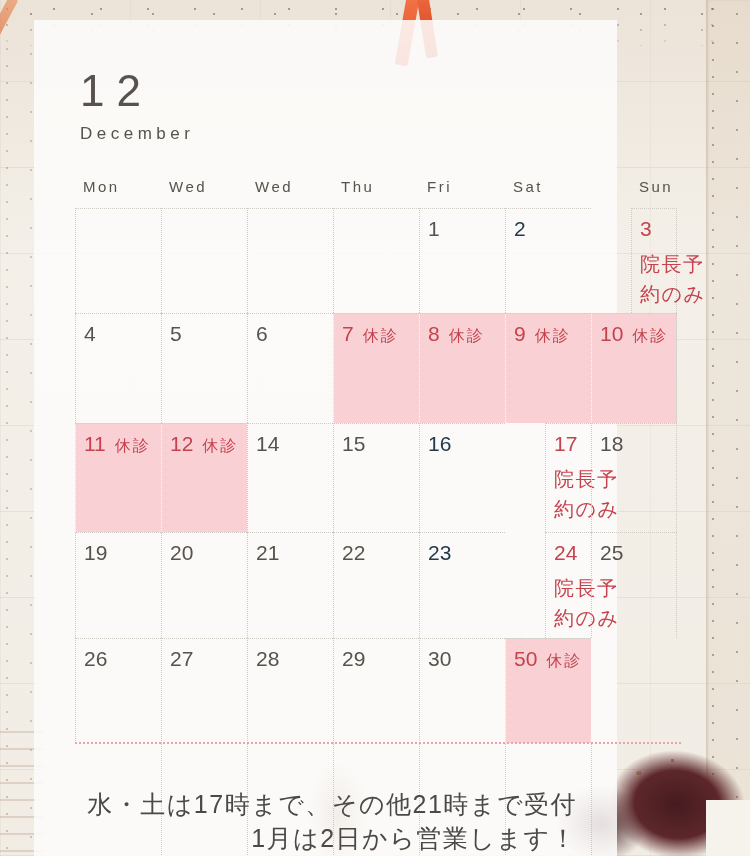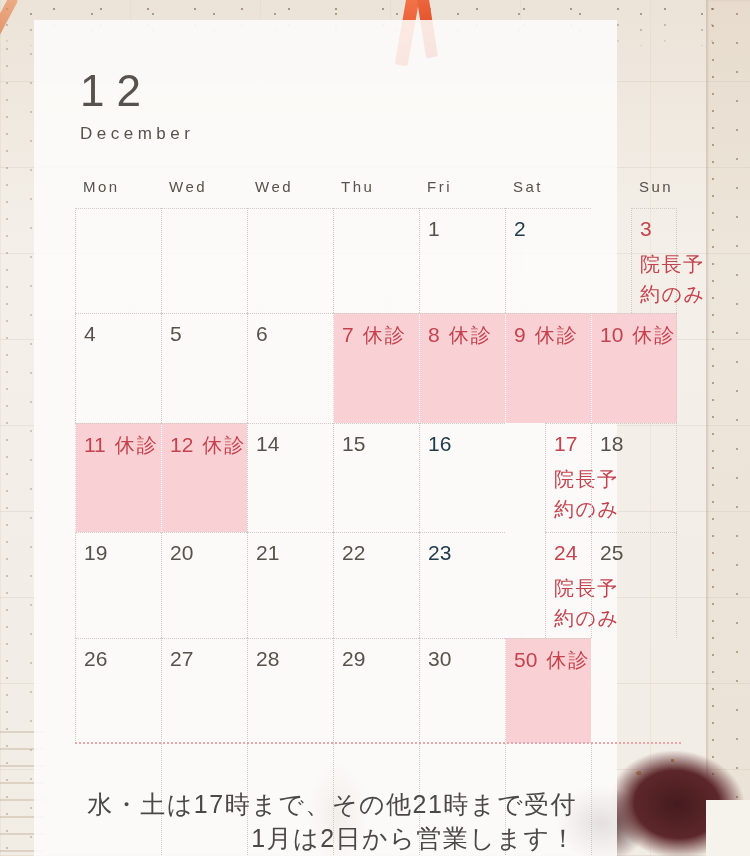--- a/index.html
+++ b/index.html
@@ -80,21 +80,21 @@
     border-top:1px dotted var(--grid-line);
     border-left:1px dotted var(--grid-line);
     padding:8px 2px 0 8px;
     font-size:21px;color:var(--text-brown);
   }
   .cell:nth-child(7n){border-right:1px dotted var(--grid-line);}
   .cell.closed{background:var(--highlight-pink);border-left-color:rgba(255,255,255,.9);color:var(--accent-red);}
   .d-sat{color:var(--saturday-navy);}
   .d-sun{color:var(--accent-red);margin-left:40px;}
   .date-line{display:flex;gap:9px;align-items:baseline;white-space:nowrap;}
-  .closed-label{font-size:20px;letter-spacing:2px;}
+  .closed-label{font-size:16px;letter-spacing:2px;}
   .note{margin-top:8px;width:72px;font-size:20px;line-height:1.5;letter-spacing:1.5px;color:var(--accent-red);}
   .grid-bottom-line{
     position:absolute;left:41px;top:722px;width:606px;height:0;
     border-top:2px dotted var(--bottom-line-pink);
   }
   .v-cont{
     position:absolute;top:723px;height:112px;width:0;
     border-left:1px dotted rgba(170,165,158,.55);
   }
   .footer{

